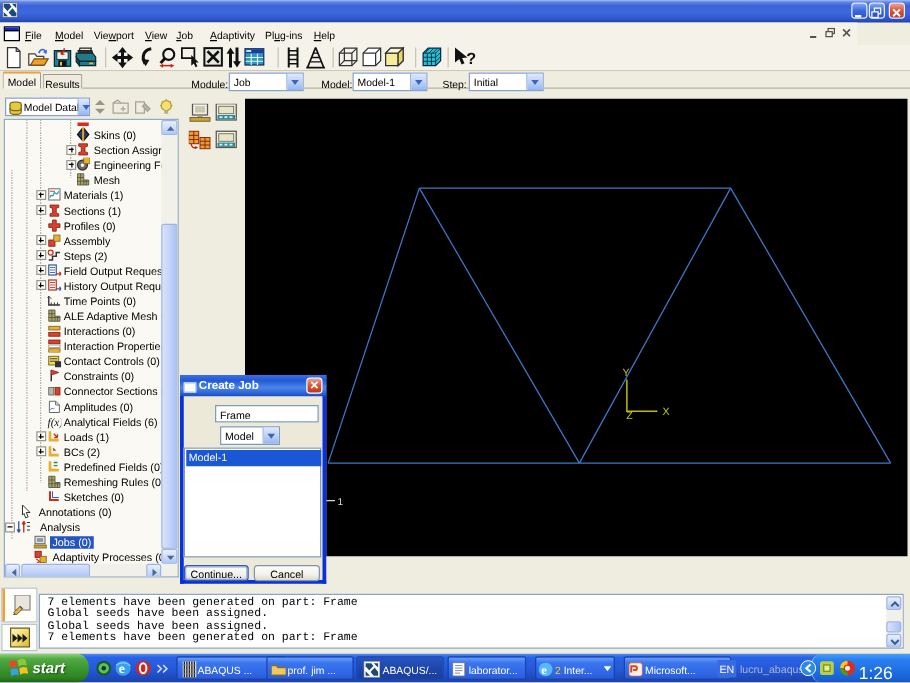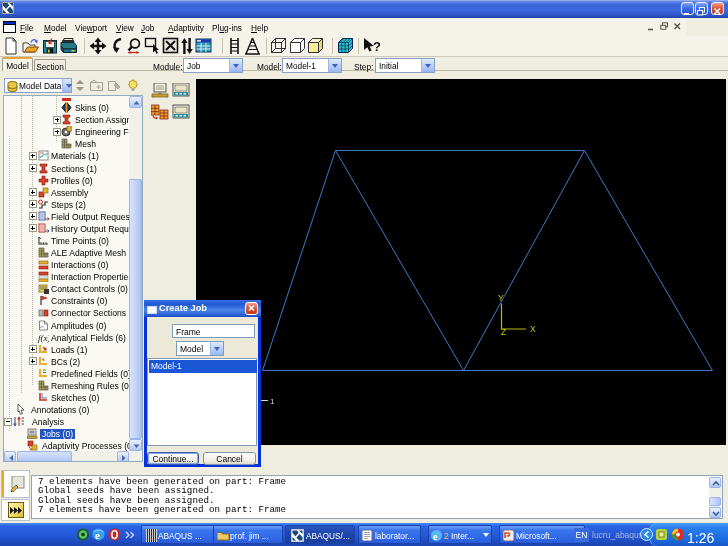--- a/index.html
+++ b/index.html
@@ -236,21 +236,21 @@
 
  <g transform="translate(363,2)">
         <path d="M1 0 L1 12 L4.4 9.2 L6.3 13.5 L8.6 12.5 L6.7 8.4 L11 8 Z" fill="#111"></path>
         <text x="10" y="13" font-size="13" font-weight="bold" font-family="Liberation Sans" fill="#111">?</text>
       </g>
 </svg>
 </div>
 
 <div class="abs" id="tabrow">
  <div class="tab" id="tabModel">Model</div>
- <div class="tab" id="tabResults">Section</div>
+ <div class="tab" id="tabResults">Results</div>
  <div style="position:absolute;left:66px;top:13px;width:662px;height:1px;background:#b8b4a4"></div>
  <div class="mlabel" style="left:153px">Module:</div>
  <div class="combo" style="left:183px;top:1px;width:60px;height:15px">
       <span class="ct">Job</span>
       <span class="cbtn"></span>
     </div>
  <div class="mlabel" style="left:257px">Model:</div>
  <div class="combo" style="left:282px;top:1px;width:60px;height:15px">
       <span class="ct">Model-1</span>
       <span class="cbtn"></span>
@@ -671,20 +671,32 @@
  <div class="sbthumb" style="left:709px;top:27px;width:12px;height:9px"></div>
  <div class="sbbtn" style="left:709px;top:37px;width:12px;height:11px">
       <svg width="10" height="9">
         <path d="M2 3 L5 6 L8 3" fill="none" stroke="#3a5a9a" stroke-width="1.6"></path>
       </svg>
     </div>
 </div>
 
 <div class="abs" id="taskbar">
 
+ <div style="position:absolute;left:0;top:0;width:71px;height:23px;border-radius:0 10px 10px 0;
+   background:linear-gradient(180deg,#8fd476 0%,#52a945 18%,#3d9730 50%,#2e8422 82%,#1d6412 100%);">
+  <svg style="position:absolute;left:7px;top:3px" width="17" height="17">
+   <g transform="rotate(-10 8 8)">
+    <path d="M1 2.5 C3 1,5 1.5,7 2.5 L7 7.5 C5 6.5,3 6,1 7.5 Z" fill="#e8482a"></path>
+    <path d="M8.2 2.5 C10 1.2,12.5 1.2,14.5 2.8 L14.5 7.8 C12.5 6.3,10 6.3,8.2 7.5 Z" fill="#8ac83a"></path>
+    <path d="M1 9 C3 7.5,5 8,7 9 L7 14 C5 13,3 12.8,1 14 Z" fill="#38a0e8"></path>
+    <path d="M8.2 9 C10 8,12.5 8,14.5 9.3 L14.5 14.3 C12.5 13,10 12.8,8.2 14 Z" fill="#f8c020"></path>
+   </g>
+  </svg>
+  <span style="position:absolute;left:26px;top:4px;color:#fff;font-weight:bold;font-style:italic;font-size:12px;text-shadow:1px 1px 1px #1a5a10;">start</span>
+ </div>
 
  <svg style="position:absolute;left:77px;top:5px" width="60" height="14">
   <circle cx="6" cy="6.5" r="6" fill="#1a5a28"></circle>
       <circle cx="6" cy="6.5" r="4.2" fill="#58c068"></circle>
       <circle cx="6" cy="6.5" r="1.8" fill="#0a3a14"></circle>
   <circle cx="21.5" cy="6.5" r="6" fill="#38a0f0"></circle>
       <text x="18" y="10.5" font-size="11" font-weight="bold" fill="#fff" font-family="Liberation Serif">e</text>
       <path d="M15.8 4.5 C18 1.5,25 1.5,27.2 4.8" stroke="#88d0f8" stroke-width="1" fill="none"></path>
   <circle cx="37.5" cy="6.5" r="6" fill="#c82828"></circle>
       <ellipse cx="37.5" cy="6.5" rx="2.6" ry="4" fill="none" stroke="#fff" stroke-width="1.6"></ellipse>

